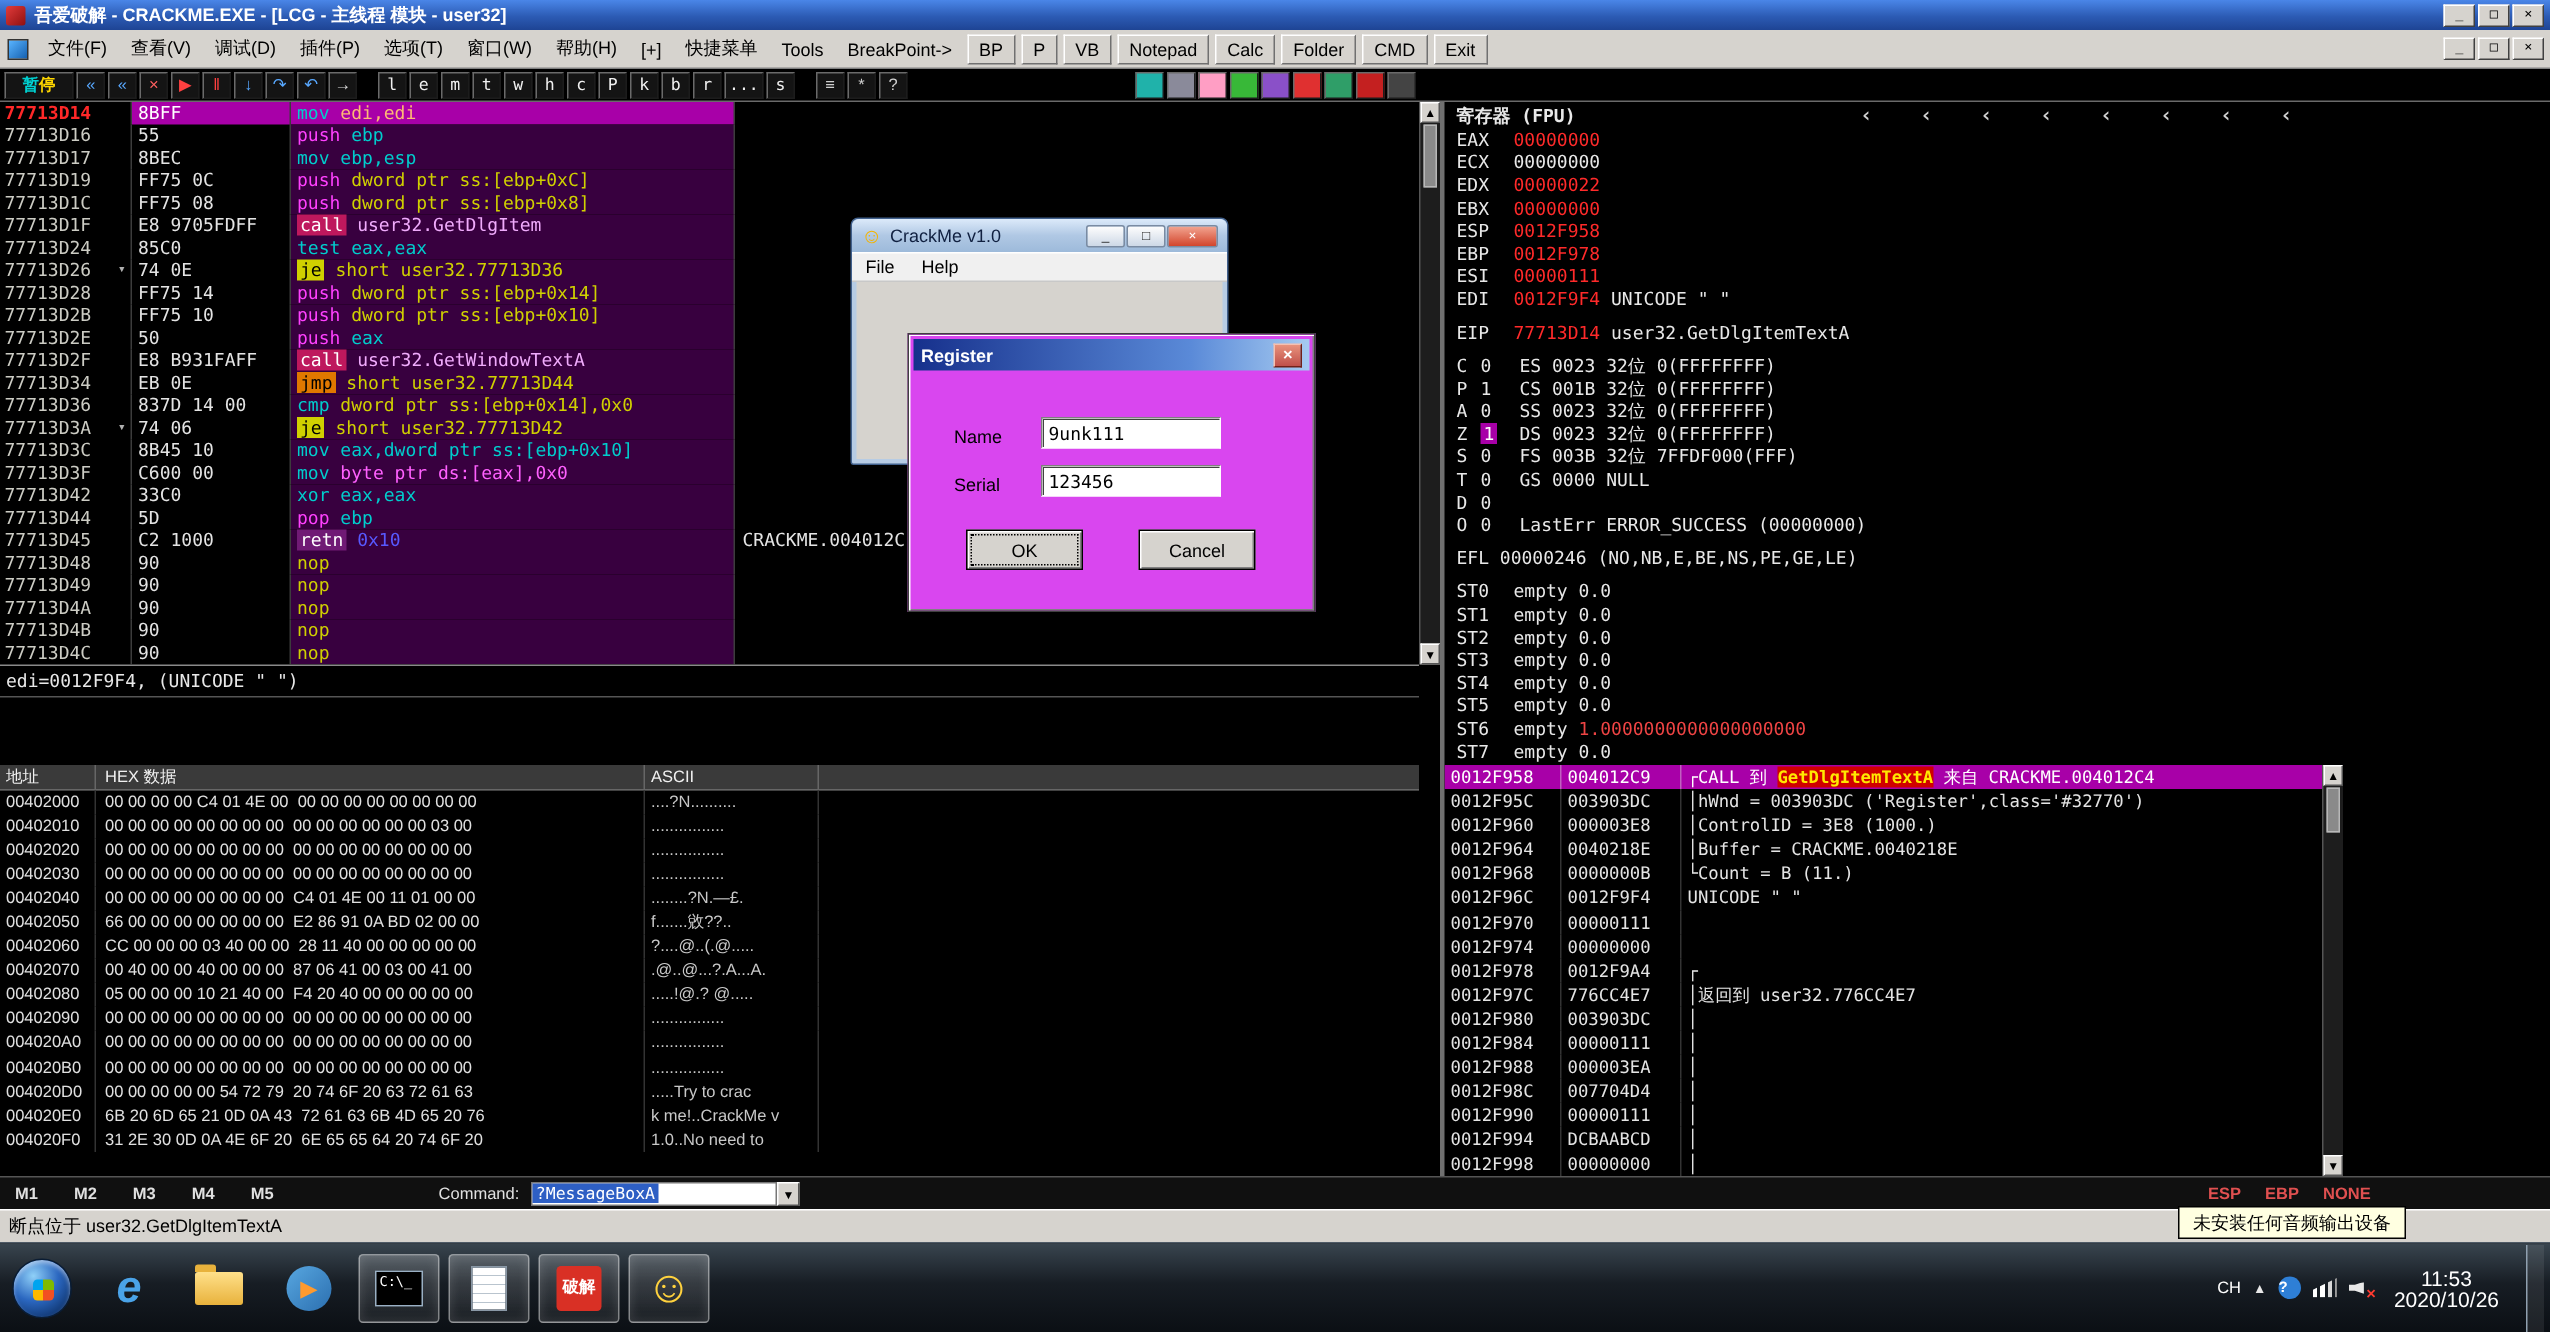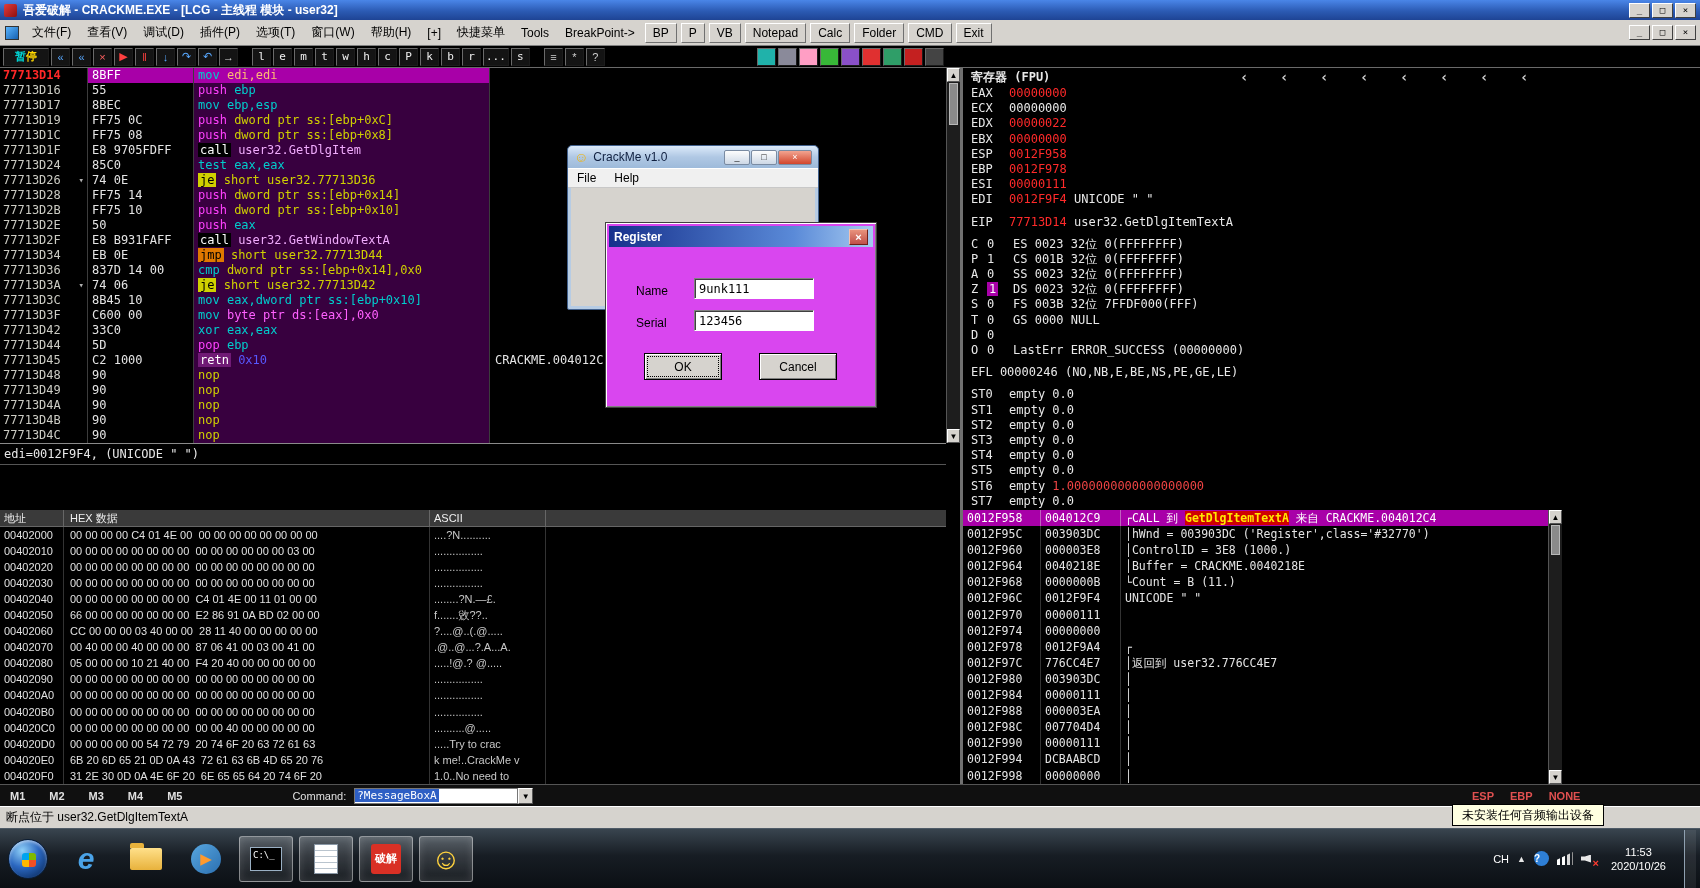--- a/index.html
+++ b/index.html
@@ -42,21 +42,21 @@
   font-family:"DejaVu Sans Mono",monospace;font-size:12px}
 .drow{display:flex;height:15px;line-height:15px;white-space:pre}
 .d-addr{width:88px;padding:0 3px;color:#ccccc4;border-right:1px solid #3c3c3c;display:flex;justify-content:space-between}
 .jmark{color:#b0b0b0;font-size:9px}
 .d-bytes{width:106px;padding-left:4px;color:#e4e4e4;border-right:1px solid #3c3c3c}
 .d-instr{width:296px;padding-left:4px;background:#38003f;border-right:1px solid #3c3c3c}
 .d-comm{flex:1;padding-left:5px;color:#e4e4e4}
 .drow.sel .d-addr{color:#ff2828;font-weight:bold}
 .drow.sel .d-bytes,.drow.sel .d-instr{background:#a800a8;color:#fff}
 .mn.cyan{color:#00cdcd}.mn.mag{color:#ff40ff}.mn.nop{color:#d0d000}
-.mn.call{background:#000000;color:#fff;padding:0 2px}
+.mn.call{background:#be185d;color:#fff;padding:0 2px}
 .mn.jcc{background:#d0d000;color:#000;padding:0 2px}
 .mn.jmp{background:#e07800;color:#000;padding:0 2px}
 .mn.ret{background:#701a75;color:#fff;padding:0 2px}
 .op.cyan{color:#00cdcd}.op.yel{color:#d0d000}.op.red{color:#fdba74}
 .op.mag{color:#ff60ff}.op.blue{color:#5858ff}.op.white{color:#f0abfc}
 
 
 .vscroll{position:absolute;width:14px;background:#1d1d1d;border-left:1px solid #555}
 .sarrow{height:14px;background:#d6d3ce;color:#000;font-size:8px;text-align:center;line-height:14px;border:1px solid;border-color:#fff #555 #555 #fff}
 .sthumb{margin:1px 2px;height:42px;background:#8a8a8a;border:1px solid #b8b8b8}
@@ -178,21 +178,21 @@
 .tray{margin-left:auto;display:flex;align-items:center;gap:8px;color:#fff}
 .trayicon{font-size:11px;text-align:right}
 .tray-arrow{font-size:9px;color:#e8e8e8}
 .tray-help{width:15px;height:15px;border-radius:50%;background:#2e7fd6;color:#fff;font-size:10px;line-height:15px;font-weight:bold}
 .tray-net{width:16px;height:13px;background:linear-gradient(90deg,#fff 0 3px,transparent 3px 5px,#fff 5px 8px,transparent 8px 10px,#d8d8d8 10px 13px,transparent 13px 15px,#9a9a9a 15px);
   clip-path:polygon(0 60%,100% 0,100% 100%,0 100%)}
 .tray-vol{position:relative;width:16px;height:14px}
 .tray-vol .spk{position:absolute;left:0;top:3px;width:10px;height:8px;background:#e8e8e8;
   clip-path:polygon(0 25%,40% 25%,100% 0,100% 100%,40% 75%,0 75%)}
 .tray-vol .mute{position:absolute;right:-2px;bottom:-3px;color:#ff3b30;font-size:11px;font-weight:bold}
-.clock{text-align:center;font-size:11px;line-height:14px;margin:0 6px;color:#fff}
+.clock{text-align:center;font-size:14px;line-height:14px;margin:0 6px;color:#fff}
 .showdesk{width:12px;height:58px;background:rgba(255,255,255,.08);border-left:1px solid #8fa0b0;flex:none;margin-left:4px}
 </style>
 </head>
 <body>
 
 <div id="screen">
 
   <div class="titlebar">
     <span class="appicon"></span>
     <span class="titletext">吾爱破解 - CRACKME.EXE - [LCG - 主线程 模块 - user32]</span>
@@ -364,21 +364,20 @@
         <div class="mrow"><span class="m-addr">00402020</span><span class="m-hex">00 00 00 00 00 00 00 00  00 00 00 00 00 00 00 00</span><span class="m-ascii">................</span></div>
         <div class="mrow"><span class="m-addr">00402030</span><span class="m-hex">00 00 00 00 00 00 00 00  00 00 00 00 00 00 00 00</span><span class="m-ascii">................</span></div>
         <div class="mrow"><span class="m-addr">00402040</span><span class="m-hex">00 00 00 00 00 00 00 00  C4 01 4E 00 11 01 00 00</span><span class="m-ascii">........?N.—£.</span></div>
         <div class="mrow"><span class="m-addr">00402050</span><span class="m-hex">66 00 00 00 00 00 00 00  E2 86 91 0A BD 02 00 00</span><span class="m-ascii">f.......敓??..</span></div>
         <div class="mrow"><span class="m-addr">00402060</span><span class="m-hex">CC 00 00 00 03 40 00 00  28 11 40 00 00 00 00 00</span><span class="m-ascii">?....@..(.@.....</span></div>
         <div class="mrow"><span class="m-addr">00402070</span><span class="m-hex">00 40 00 00 40 00 00 00  87 06 41 00 03 00 41 00</span><span class="m-ascii">.@..@...?.A...A.</span></div>
         <div class="mrow"><span class="m-addr">00402080</span><span class="m-hex">05 00 00 00 10 21 40 00  F4 20 40 00 00 00 00 00</span><span class="m-ascii">.....!@.? @.....</span></div>
         <div class="mrow"><span class="m-addr">00402090</span><span class="m-hex">00 00 00 00 00 00 00 00  00 00 00 00 00 00 00 00</span><span class="m-ascii">................</span></div>
         <div class="mrow"><span class="m-addr">004020A0</span><span class="m-hex">00 00 00 00 00 00 00 00  00 00 00 00 00 00 00 00</span><span class="m-ascii">................</span></div>
         <div class="mrow"><span class="m-addr">004020B0</span><span class="m-hex">00 00 00 00 00 00 00 00  00 00 00 00 00 00 00 00</span><span class="m-ascii">................</span></div>
-        <div class="mrow"><span class="m-addr">004020C0</span><span class="m-hex">00 00 00 00 00 00 00 00  00 00 40 00 00 00 00 00</span><span class="m-ascii">..........@.....</span></div>
         <div class="mrow"><span class="m-addr">004020D0</span><span class="m-hex">00 00 00 00 00 54 72 79  20 74 6F 20 63 72 61 63</span><span class="m-ascii">.....Try to crac</span></div>
         <div class="mrow"><span class="m-addr">004020E0</span><span class="m-hex">6B 20 6D 65 21 0D 0A 43  72 61 63 6B 4D 65 20 76</span><span class="m-ascii">k me!..CrackMe v</span></div>
         <div class="mrow"><span class="m-addr">004020F0</span><span class="m-hex">31 2E 30 0D 0A 4E 6F 20  6E 65 65 64 20 74 6F 20</span><span class="m-ascii">1.0..No need to </span></div>
       </div>
   </div>
 
   <div id="stack">
       <div class="srow sel"><span class="s-addr">0012F958</span><span class="s-val">004012C9</span><span class="s-comm"><span>┌CALL 到 </span><span class="s-hl">GetDlgItemTextA</span><span> 来自 CRACKME.004012C4</span></span></div>
       <div class="srow"><span class="s-addr">0012F95C</span><span class="s-val">003903DC</span><span class="s-comm">│hWnd = 003903DC ('Register',class='#32770')</span></div>
       <div class="srow"><span class="s-addr">0012F960</span><span class="s-val">000003E8</span><span class="s-comm">│ControlID = 3E8 (1000.)</span></div>

